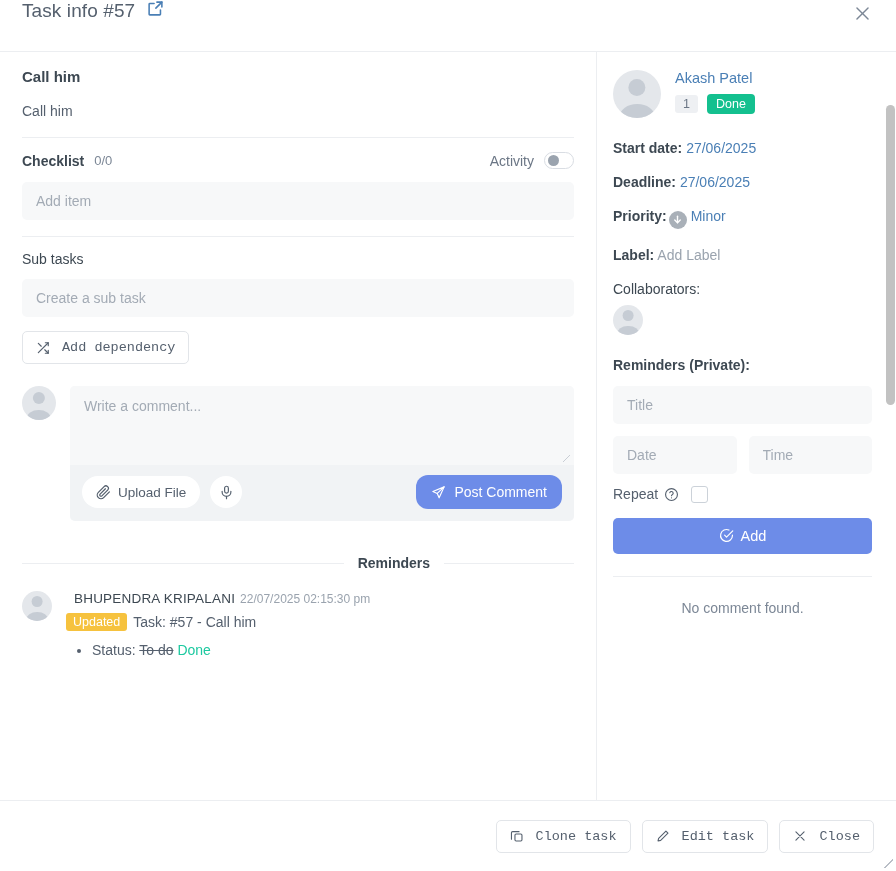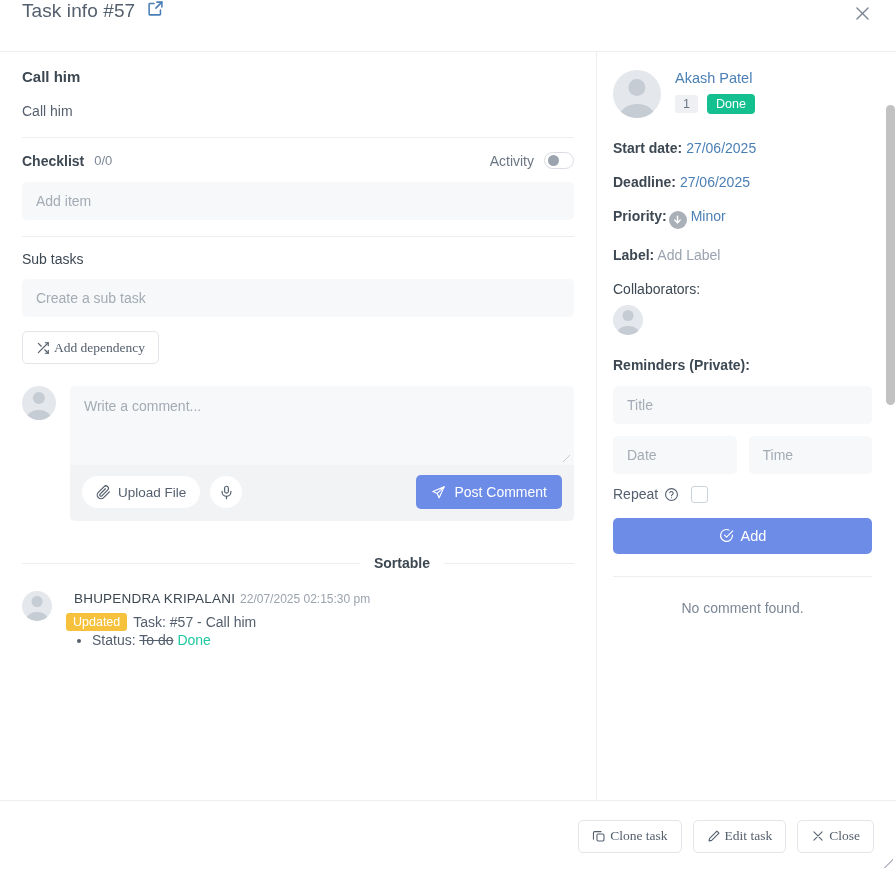--- a/index.html
+++ b/index.html
@@ -89,25 +89,25 @@
     font-size: 14px; color:#3d4852;
     font-family: "Liberation Sans", sans-serif;
     outline:none;
   }
   .ghost-input::placeholder { color:#a3abb5; }
 
   .sub-gap { margin-bottom: 14px; }
   .sec-title-block { font-size: 14px; font-weight:normal; color:#3d4852; margin-bottom: 12px; }
 
   .btn-outline {
-    display:inline-flex; align-items:center; gap:4px;
+    display:inline-flex; align-items:center; gap:12px;
     height: 33px; padding: 0 13px;
     background:#fff; border:1px solid #e2e5e9; border-radius: 5px;
     font-size: 13.5px; color:#55606e; cursor:pointer;
-    font-family: Liberation Serif, serif;
+    font-family: Liberation Mono, monospace;
   }
 
   
   .comment-wrap { display:flex; gap: 14px; margin-top: 22px; }
   .avatar {
     width: 34px; height: 34px; border-radius:50%;
     background:#e4e7eb; flex:none; overflow:hidden; position:relative;
   }
   .avatar.sm { width:30px; height:30px; }
   .avatar.lg { width:48px; height:48px; }
@@ -147,21 +147,21 @@
     font-family: "Liberation Sans", sans-serif;
   }
   .circle-btn {
     width:32px;height:32px;border-radius:50%;
     background:#fff;border:none;cursor:pointer;
     display:flex;align-items:center;justify-content:center;
   }
   .btn-primary {
     display:inline-flex; align-items:center; gap:8px;
     height: 34px; padding: 0 15px;
-    background:#6d8ce8; border:none; border-radius: 5px;
+    background:#6d8ce8; border:none; border-radius: 12px;
     color:#fff; font-size: 14px; cursor:pointer;
     font-family: "Liberation Sans", sans-serif;
   }
 
   
   .activity-sep {
     display:flex; align-items:center; gap: 14px;
     margin: 34px 0 20px 0;
   }
   .activity-sep .line { flex:1; height:1px; background:#eceef1; }
@@ -171,21 +171,21 @@
   .act-item { display:flex; gap: 14px; }
   .act-head { font-size: 13.5px; }
   .act-user { font-weight:normal; color:#3d4852; letter-spacing:.2px;margin-left:8px; }
   .act-time { color:#9aa3ae; font-size: 12px; margin-left: 5px; }
   .act-line2 { margin-top: 7px; font-size: 14px; color:#55606e; }
   .badge-updated {
     display:inline-block; background:#f6c23e; color:#fff;
     border-radius: 3px; padding: 2px 7px; font-size: 12.5px;
     margin-right: 6px; vertical-align: 1px;
   }
-  .act-bullets { margin: 1px 0 0 0; padding-left: 26px; }
+  .act-bullets { margin: 11px 0 0 0; padding-left: 26px; }
   .act-bullets li { font-size: 14px; color:#55606e; margin-bottom: 3px; }
   .strike { text-decoration: line-through; color:#55606e; }
   .done-green { color:#1dc9a0; }
 
   
   .assignee-row { display:flex; align-items:flex-start; gap:14px; margin-bottom: 22px; }
   .assignee-name { font-size: 14.5px; color:#4a7fb5; cursor:pointer; }
   .assignee-meta { display:flex; align-items:center; gap: 9px; margin-top: 8px; }
   .chip-count {
     background:#eef0f3; color:#6b7685; border-radius:3px;
@@ -336,21 +336,21 @@
               </span>
               <span>Post Comment</span>
             </button>
           </div>
         </div>
       </div>
 
       
       <div class="activity-sep">
         <span class="line"></span>
-        <span class="lbl">Sortable</span>
+        <span class="lbl">Reminders</span>
         <span class="line short"></span>
       </div>
 
       <div class="act-item">
         <div class="avatar sm">
           <div class="head"></div>
           <div class="body"></div>
         </div>
         <div style="flex:1;">
           <div class="act-head">

